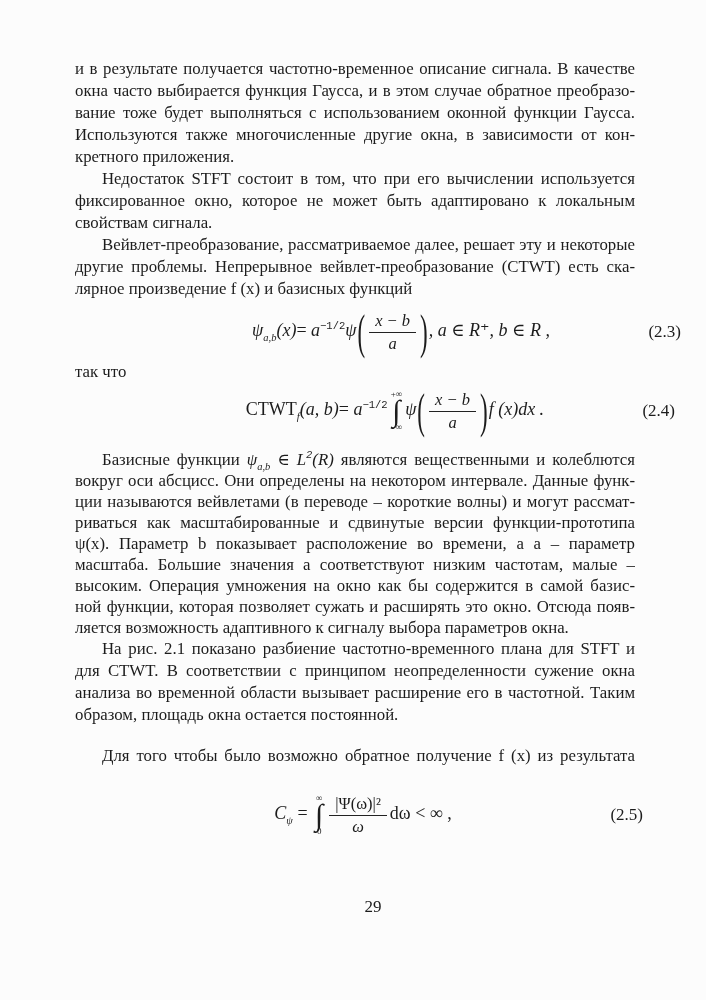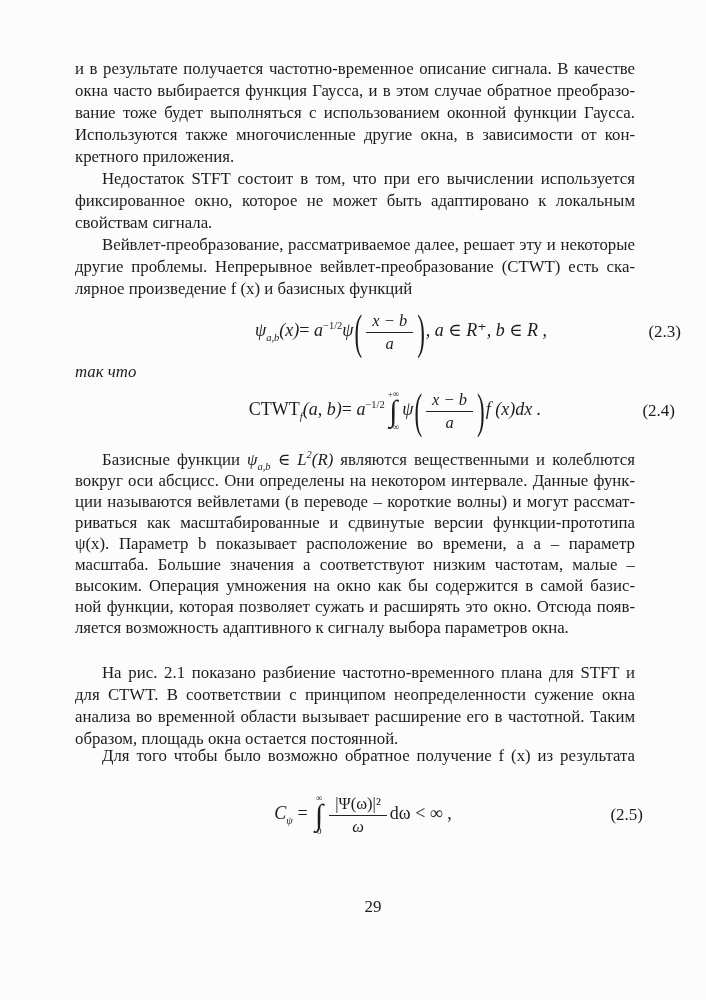--- a/index.html
+++ b/index.html
@@ -11,26 +11,26 @@
   .content{position:absolute;left:75px;top:58px;width:560px;}
   .block{position:absolute;left:0;width:560px;}
   .line{
     font-size:16.8px;line-height:22px;
     text-align:justify;text-align-last:justify;
   }
   .lh21 .line{line-height:21px;}
   .lh25 .line{line-height:25px;margin-top:20px;}
   .line.last{text-align-last:left;}
   .line.indent{text-indent:27px;}
-  .line.plain{text-align:right;text-align-last:left;font-style:italic;}
+  .line.plain{text-align:right;text-align-last:left;}
   .mi{font-style:italic;}
   .rm{font-style:normal;}
   sub,sup{line-height:0;font-size:10.5px;position:relative;vertical-align:baseline;}
   sub{top:5px;}
-  sup{top:-7px;}
+  sup{top:-7px;font-family:Liberation Mono, monospace;}
   
   .eq{position:absolute;left:0;width:560px;display:flex;align-items:center;justify-content:center;}
   .eq-body{display:inline-block;font-size:18px;white-space:nowrap;}
   .eq-num{position:absolute;right:0;top:50%;transform:translateY(-50%);font-size:17px;}
   .frac{
     display:inline-flex;flex-direction:column;align-items:center;
     vertical-align:middle;margin:12px 3px;font-size:16.5px;line-height:1.2;
   }
   .fnum{border-bottom:1.3px solid #222;padding:0 6px 1px;}
   .fden{padding-top:1px;}
@@ -108,21 +108,21 @@
         <div class="line">ции называются вейвлетами (в переводе – короткие волны) и могут рассмат-</div>
         <div class="line">риваться как масштабированные и сдвинутые версии функции-прототипа</div>
         <div class="line">ψ(x). Параметр b показывает расположение во времени, а a  – параметр</div>
         <div class="line">масштаба. Большие значения a соответствуют низким частотам,  малые –</div>
         <div class="line">высоким. Операция умножения на окно  как бы  содержится  в самой базис-</div>
         <div class="line">ной функции, которая позволяет сужать и расширять это окно. Отсюда появ-</div>
         <div class="line last">ляется возможность адаптивного к сигналу выбора параметров окна.</div>
       </div>
   </div>
 
-  <div class="block" style="top:604px">
+  <div class="block" style="top:580px">
       <div class="line indent">На рис. 2.1 показано разбиение частотно-временного плана для STFT и</div>
       <div class="line">для CTWT. В соответствии с принципом неопределенности сужение окна</div>
       <div class="line">анализа во временной области вызывает расширение его в частотной. Таким</div>
       <div class="line last">образом, площадь окна остается постоянной.</div>
     </div>
 
   <div class="block lh25" style="top:665px">
       <div class="line indent">Для того чтобы было возможно обратное получение  f (x)  из результата</div>
     </div>
 

